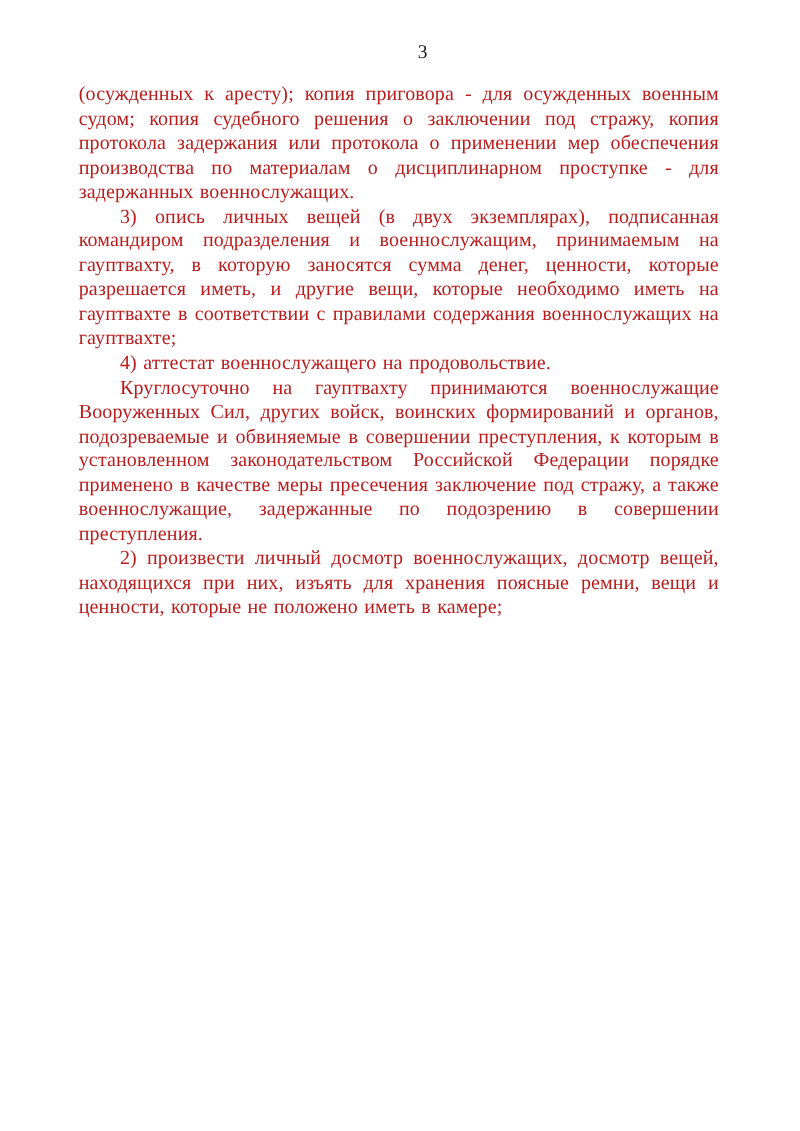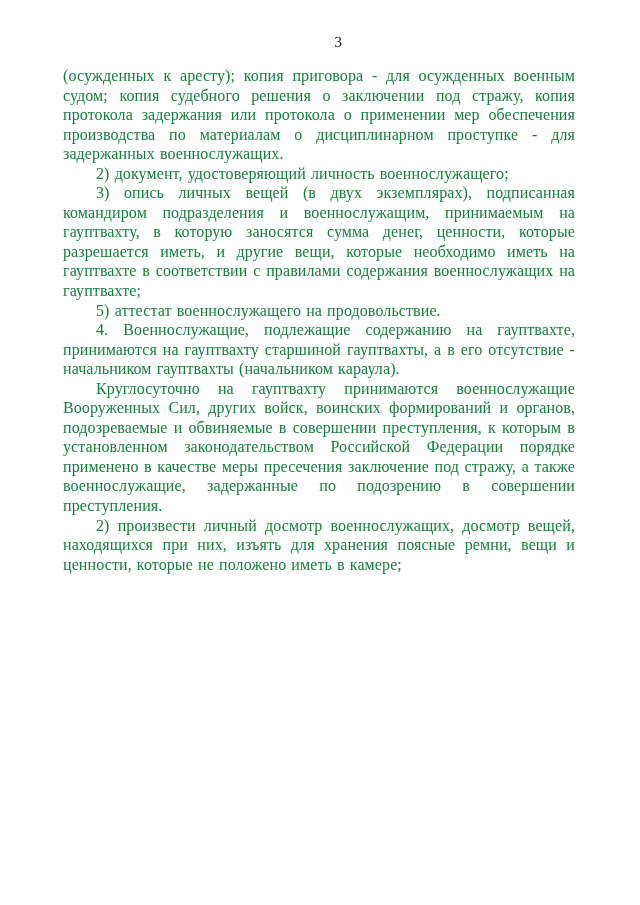--- a/index.html
+++ b/index.html
@@ -28,41 +28,39 @@
     line-height: 18px;
     color: #1a1a1a;
   }
   .body-text {
     position: absolute;
     left: 63px;
     top: 66px;
     width: 512px;
     font-size: 16px;
     line-height: 19.55px;
-    color: #15803d;
+    color: #b91c1c;
     letter-spacing: 0.1px;
   }
   .body-text p {
     margin: 0;
     padding: 0;
     text-align: justify;
     text-indent: 33px;
     word-spacing: 1px;
   }
   .body-text p.no-indent {
     text-indent: 0;
   }
 </style>
 </head>
 <body>
 
 <div class="page">
   <div class="page-number">3</div>
   <div class="body-text">
       <p class="no-indent">(осужденных к аресту); копия приговора - для осужденных военным судом; копия судебного решения о заключении под стражу, копия протокола задержания или протокола о применении мер обеспечения производства по материалам о дисциплинарном проступке - для задержанных военнослужащих.</p>
-      <p>2) документ, удостоверяющий личность военнослужащего;</p>
       <p>3) опись личных вещей (в двух экземплярах), подписанная командиром подразделения и военнослужащим, принимаемым на гауптвахту, в которую заносятся сумма денег, ценности, которые разрешается иметь, и другие вещи, которые необходимо иметь на гауптвахте в соответствии с правилами содержания военнослужащих на гауптвахте;</p>
-      <p>5) аттестат военнослужащего на продовольствие.</p>
-      <p>4. Военнослужащие, подлежащие содержанию на гауптвахте, принимаются на гауптвахту старшиной гауптвахты, а в его отсутствие - начальником гауптвахты (начальником караула).</p>
+      <p>4) аттестат военнослужащего на продовольствие.</p>
       <p>Круглосуточно на гауптвахту принимаются военнослужащие Вооруженных Сил, других войск, воинских формирований и органов, подозреваемые и обвиняемые в совершении преступления, к которым в установленном законодательством Российской Федерации порядке применено в качестве меры пресечения заключение под стражу, а также военнослужащие, задержанные по подозрению в совершении преступления.</p>
       <p>2) произвести личный досмотр военнослужащих, досмотр вещей, находящихся при них, изъять для хранения поясные ремни, вещи и ценности, которые не положено иметь в камере;</p>
     </div>
 </div>
 
 </body></html>

